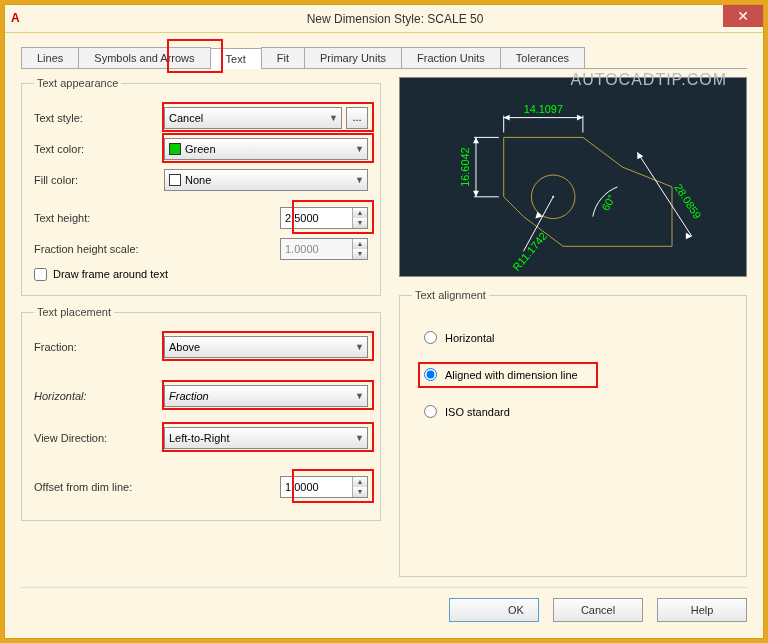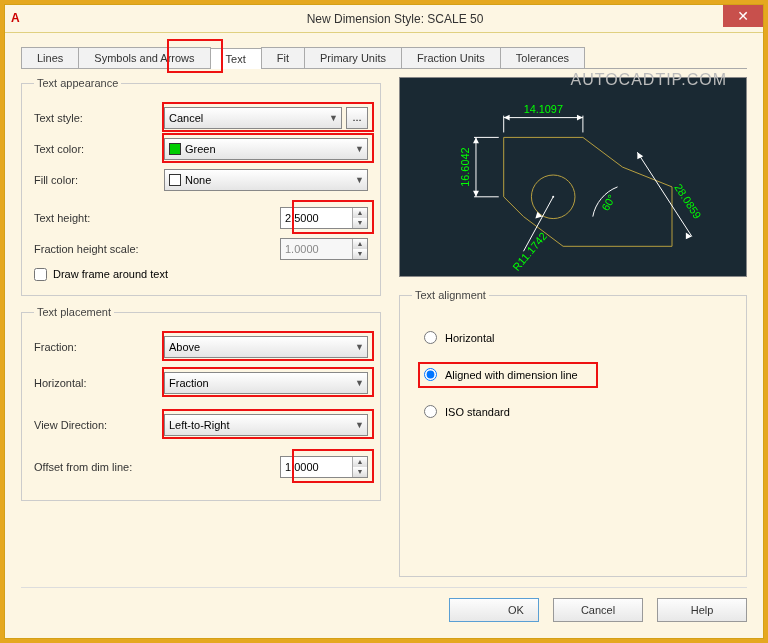--- a/index.html
+++ b/index.html
@@ -138,39 +138,39 @@
 
           <div class="row">
             <label>Fraction:</label>
             <div class="selectbox">
               <span>Above</span>
               <span class="arrow">▼</span>
             </div>
             <div class="highlight-box" style="left:128px; top:-4px; width:212px; height:30px;"></div>
           </div>
 
-          <div class="row" style="margin-top:12px;">
+          <div class="row" style="margin-top:25px;font-style:italic;">
             <label>Horizontal:</label>
             <div class="selectbox">
               <span>Fraction</span>
               <span class="arrow">▼</span>
             </div>
             <div class="highlight-box" style="left:128px; top:-4px; width:212px; height:30px;"></div>
           </div>
 
           <div class="row" style="margin-top:18px;">
             <label>View Direction:</label>
             <div class="selectbox">
               <span>Left-to-Right</span>
               <span class="arrow">▼</span>
             </div>
             <div class="highlight-box" style="left:128px; top:-4px; width:212px; height:30px;"></div>
           </div>
 
-          <div class="row" style="margin-top:18px;justify-content:flex-end;">
+          <div class="row" style="margin-top:25px;justify-content:flex-end;">
             <label>Offset from dim line:</label>
             <div style="flex:1"></div>
             <div class="spin">
               <span>1.0000</span>
               <div class="btns">
                   <div>▲</div>
                   <div>▼</div>
                 </div>
             </div>
             <div class="highlight-box" style="left:258px; top:-6px; width:82px; height:34px;"></div>

